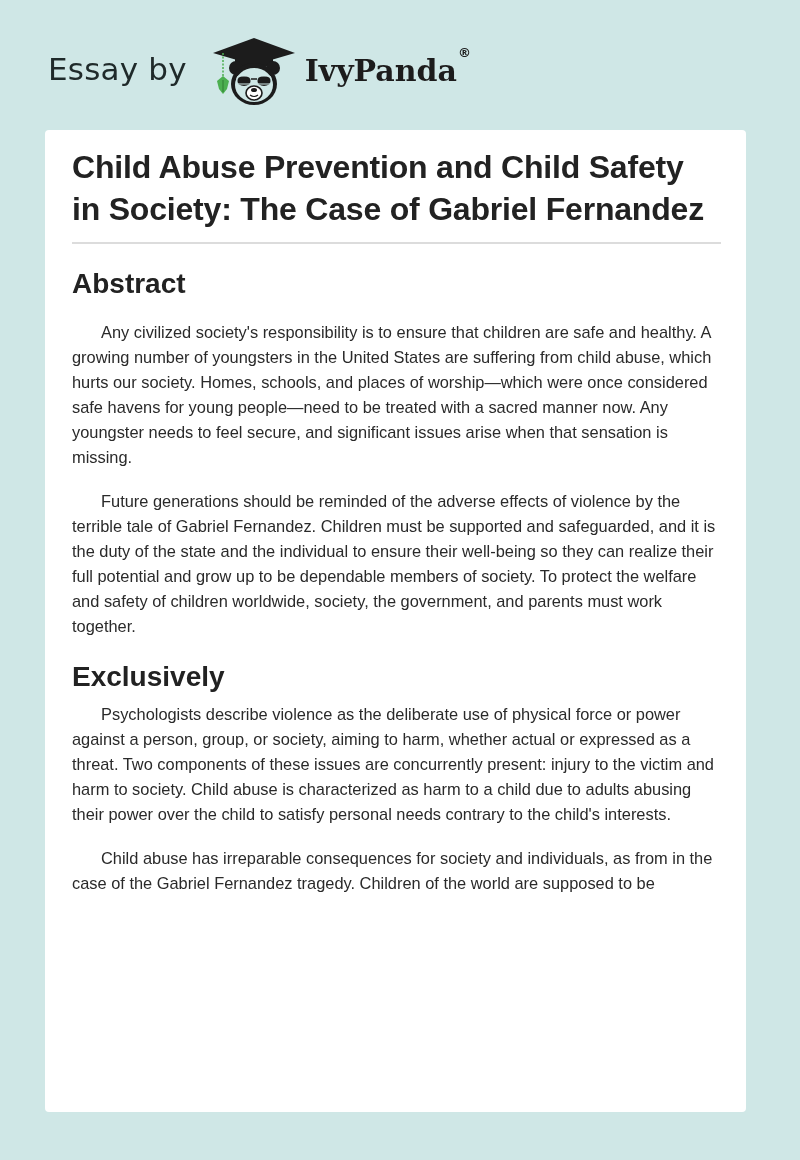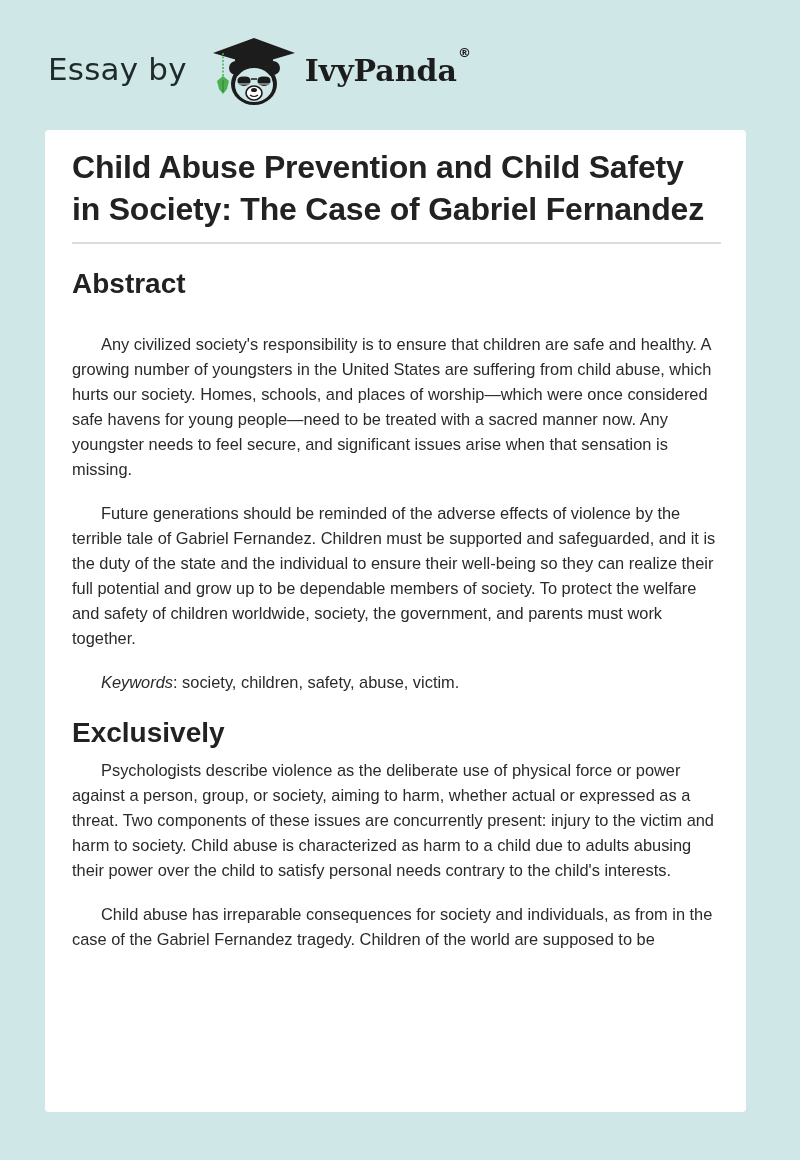--- a/index.html
+++ b/index.html
@@ -96,21 +96,21 @@
     }
     .h-abstract { margin-top: 23px; }
     .h-intro { margin-top: 21px; }
     p {
       font-size: 16.4px;
       line-height: 25px;
       color: #2a2a2a;
       text-indent: 29px;
       width: 655px;
     }
-    .p-first { margin-top: 31px; }
+    .p-first { margin-top: 19px; }
     .p-gap { margin-top: 19px; }
     .p-after-h { margin-top: 8px; }
     .kw-label { font-style: italic; }
   </style>
 </head>
 <body>
 
 <div class="brand">
   <span class="brand-prefix">Essay by</span>
   <span class="brand-logo">
@@ -146,21 +146,20 @@
 <main class="card">
   <h1 class="title">Child Abuse Prevention and Child Safety in Society: The Case of Gabriel Fernandez</h1>
 
 
   <div class="divider"></div>
 
   <section>
     <h2 class="h-abstract">Abstract</h2>
     <p class="p-first">Any civilized society's responsibility is to ensure that children are safe and healthy. A growing number of youngsters in the United States are suffering from child abuse, which hurts our society. Homes, schools, and places of worship—which were once considered safe havens for young people—need to be treated with a sacred manner now. Any youngster needs to feel secure, and significant issues arise when that sensation is missing.</p>
     <p class="p-gap">Future generations should be reminded of the adverse effects of violence by the terrible tale of Gabriel Fernandez. Children must be supported and safeguarded, and it is the duty of the state and the individual to ensure their well-being so they can realize their full potential and grow up to be dependable members of society. To protect the welfare and safety of children worldwide, society, the government, and parents must work together.</p>
-    <p class="p-gap"><span class="kw-label">Keywords</span><span>: society, children, safety, abuse, victim.</span></p>
   </section>
 
   <section>
     <h2 class="h-intro">Exclusively</h2>
     <p class="p-after-h">Psychologists describe violence as the deliberate use of physical force or power against a person, group, or society, aiming to harm, whether actual or expressed as a threat. Two components of these issues are concurrently present: injury to the victim and harm to society. Child abuse is characterized as harm to a child due to adults abusing their power over the child to satisfy personal needs contrary to the child's interests.</p>
     <p class="p-gap">Child abuse has irreparable consequences for society and individuals, as from in the case of the Gabriel Fernandez tragedy. Children of the world are supposed to be</p>
   </section>
 </main>
 
 </body></html>

